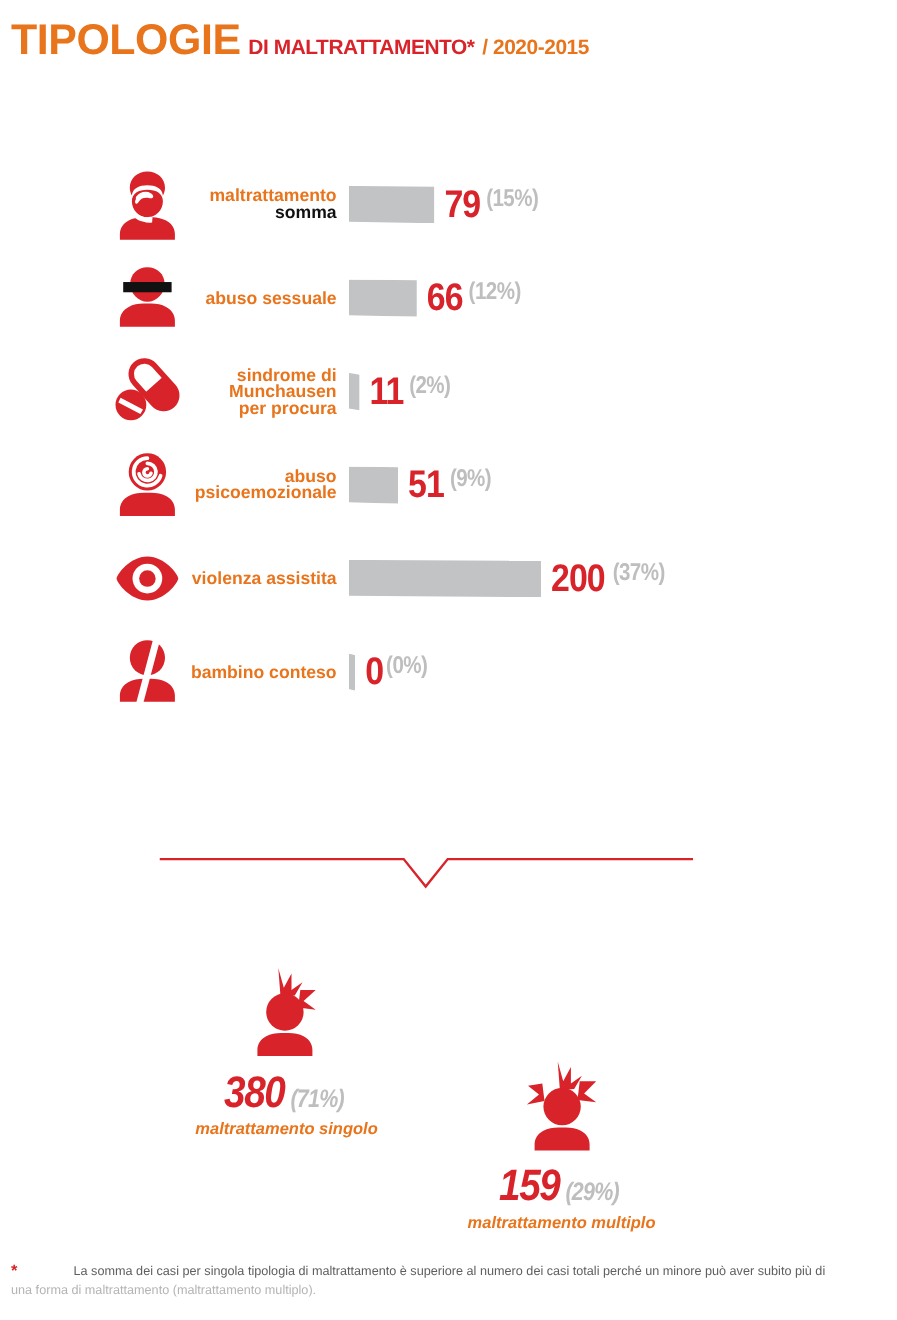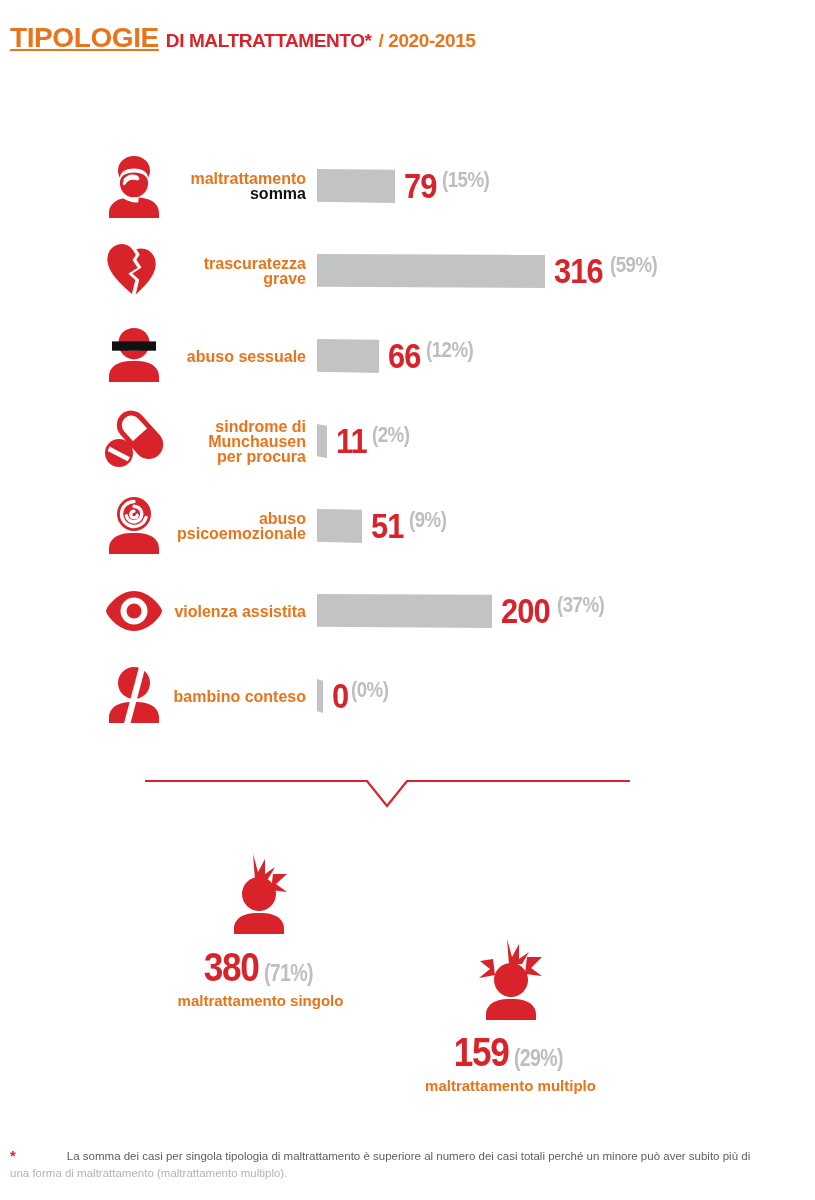--- a/index.html
+++ b/index.html
@@ -12,21 +12,21 @@
   .stage{position:absolute;left:0;top:0;width:815px;height:1200px;}
 
   
   .header{position:absolute;left:10px;top:20px;}
   .title-line{
     font-size:31px;font-weight:bold;letter-spacing:-0.4px;
     line-height:34px;white-space:nowrap;
   }
   .t-orange{color:#E8741C;}
   .t-red{color:#D8232A;}
-  .t-main{font-size:28px;text-decoration:underline;}
+  .t-main{font-size:39px;}
   .t-sub{font-size:19px;}
   .subtitle{
     margin-top:4px;font-size:20px;font-weight:bold;color:#D8232A;
     letter-spacing:0.1px;line-height:24px;
   }
   .subtitle .city{font-weight:bold;}
 
   
   .rows{position:absolute;left:0;top:150px;width:815px;}
   .row{position:relative;height:85px;}
@@ -62,21 +62,21 @@
   .val .pct{
     color:#BEBEBE;font-size:22px;font-weight:bold;letter-spacing:-0.6px;
     line-height:22px;transform:scaleX(0.85);transform-origin:left bottom;
     margin-left:1px;
   }
 
   
   .divider{position:absolute;left:145px;top:775px;width:485px;height:35px;}
 
   
-  .summary{position:absolute;left:0;top:830px;width:698px;height:260px;}
+  .summary{position:absolute;left:0;top:856px;width:698px;height:260px;font-style:italic;}
   .sum-block{position:absolute;text-align:center;}
   .sum-block .fig{display:block;margin:0 auto;}
   .sum-val{margin-top:2px;display:flex;align-items:baseline;justify-content:center;white-space:nowrap;}
   .sum-val .num{
     color:#D8232A;font-size:40px;font-weight:bold;letter-spacing:-1.5px;line-height:38px;
     transform:scaleX(0.88);transform-origin:center bottom;
   }
   .sum-val .pct{
     color:#BEBEBE;font-size:23px;font-weight:bold;letter-spacing:-0.8px;line-height:23px;
     transform:scaleX(0.85);transform-origin:left bottom;margin-left:2px;
@@ -125,39 +125,20 @@
       </div>
       <div class="bar-wrap">
         <div class="bar" style="width:78px"></div>
         <div class="val">
           <span class="num">79</span>
           <span class="pct">(15%)</span>
         </div>
       </div>
     </div>
 
-    <div class="row">
-      <div class="icon-box">
-        <svg viewBox="0 0 72 72" xmlns="http://www.w3.org/2000/svg">
-          <path d="M34.5 14.5C30.5 9.6 24.6 8 19.4 9.8 12.3 12.2 8.5 19.3 9.6 27c1.3 9.2 8.5 17.6 17.9 26.2l6.4 5.9 3.4-14-7-6.3 9.4-6.1-5.2-7.8 3.4-5.2-3.4-5.2z" fill="#D8232A"></path>
-          <path d="M38.4 14.3l3.3 5.3-3.4 5.2 5.2 7.8-9.2 6 6.9 6.2-3.5 14.6 1.9-1.7c9.4-8.6 16.6-17 17.9-26.2 1.1-7.7-2.7-14.8-9.8-17.2-3.4-1.2-7.1-.9-9.3 0z" fill="#D8232A"></path>
-        </svg>
-      </div>
-      <div class="row-label">
-        <span>trascuratezza</span>
-        <span>grave</span>
-      </div>
-      <div class="bar-wrap">
-        <div class="bar" style="width:228px"></div>
-        <div class="val">
-          <span class="num">316</span>
-          <span class="pct">(59%)</span>
-        </div>
-      </div>
-    </div>
 
     <div class="row">
       <div class="icon-box">
         <svg viewBox="0 0 72 72" xmlns="http://www.w3.org/2000/svg">
           <g fill="#D8232A">
             <path d="M36 8c-8.9 0-15.6 6.4-15.6 15 0 8.7 7 16.4 15.6 16.4S51.6 31.7 51.6 23c0-8.6-6.7-15-15.6-15z"></path>
             <path d="M19 44c-5 2.6-8 7.1-8 12.3V62h50v-5.7c0-5.2-3-9.7-8-12.3-3.9-2-8.6-3-13.6-3h-6.8c-5 0-9.7 1-13.6 3z"></path>
           </g>
           <path d="M30.2 28.5c2.3-2.4 9.3-2.4 11.6 0 .9 1 .4 2-1 2h-9.6c-1.4 0-1.9-1-1-2z" fill="#ffffff"></path>
           <rect x="14" y="21.4" width="44" height="9.3" fill="#111111"></rect>

